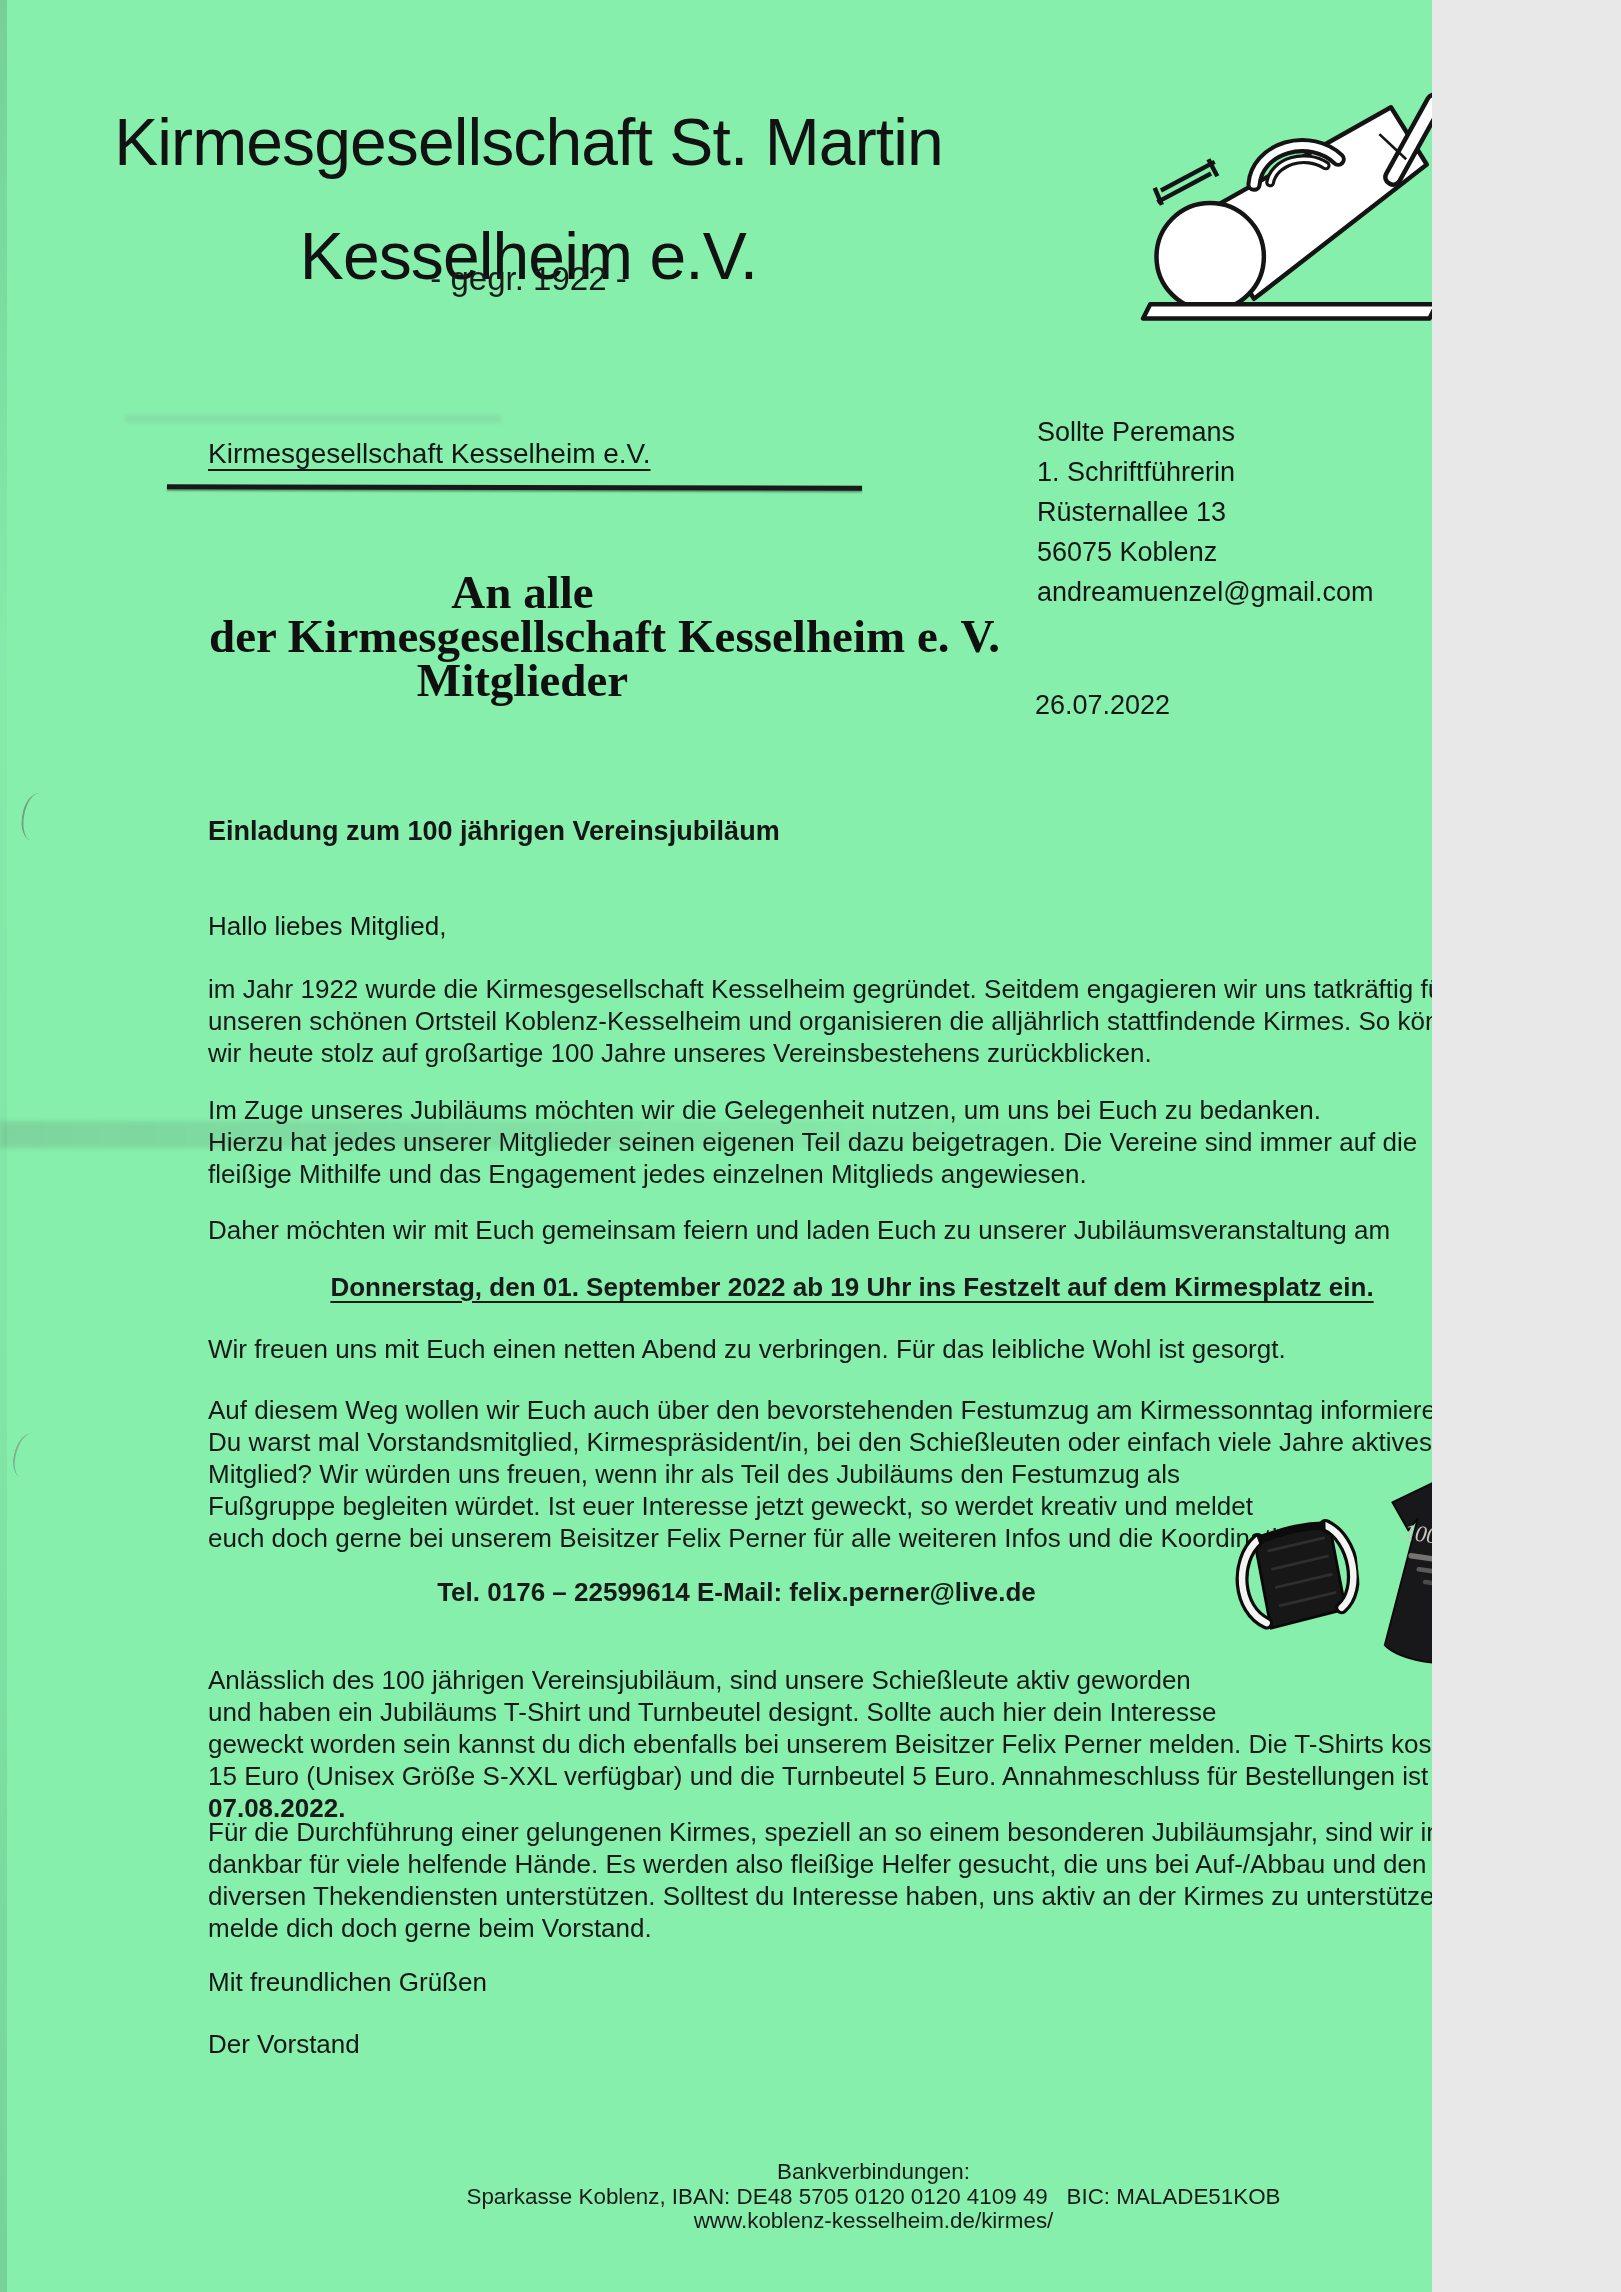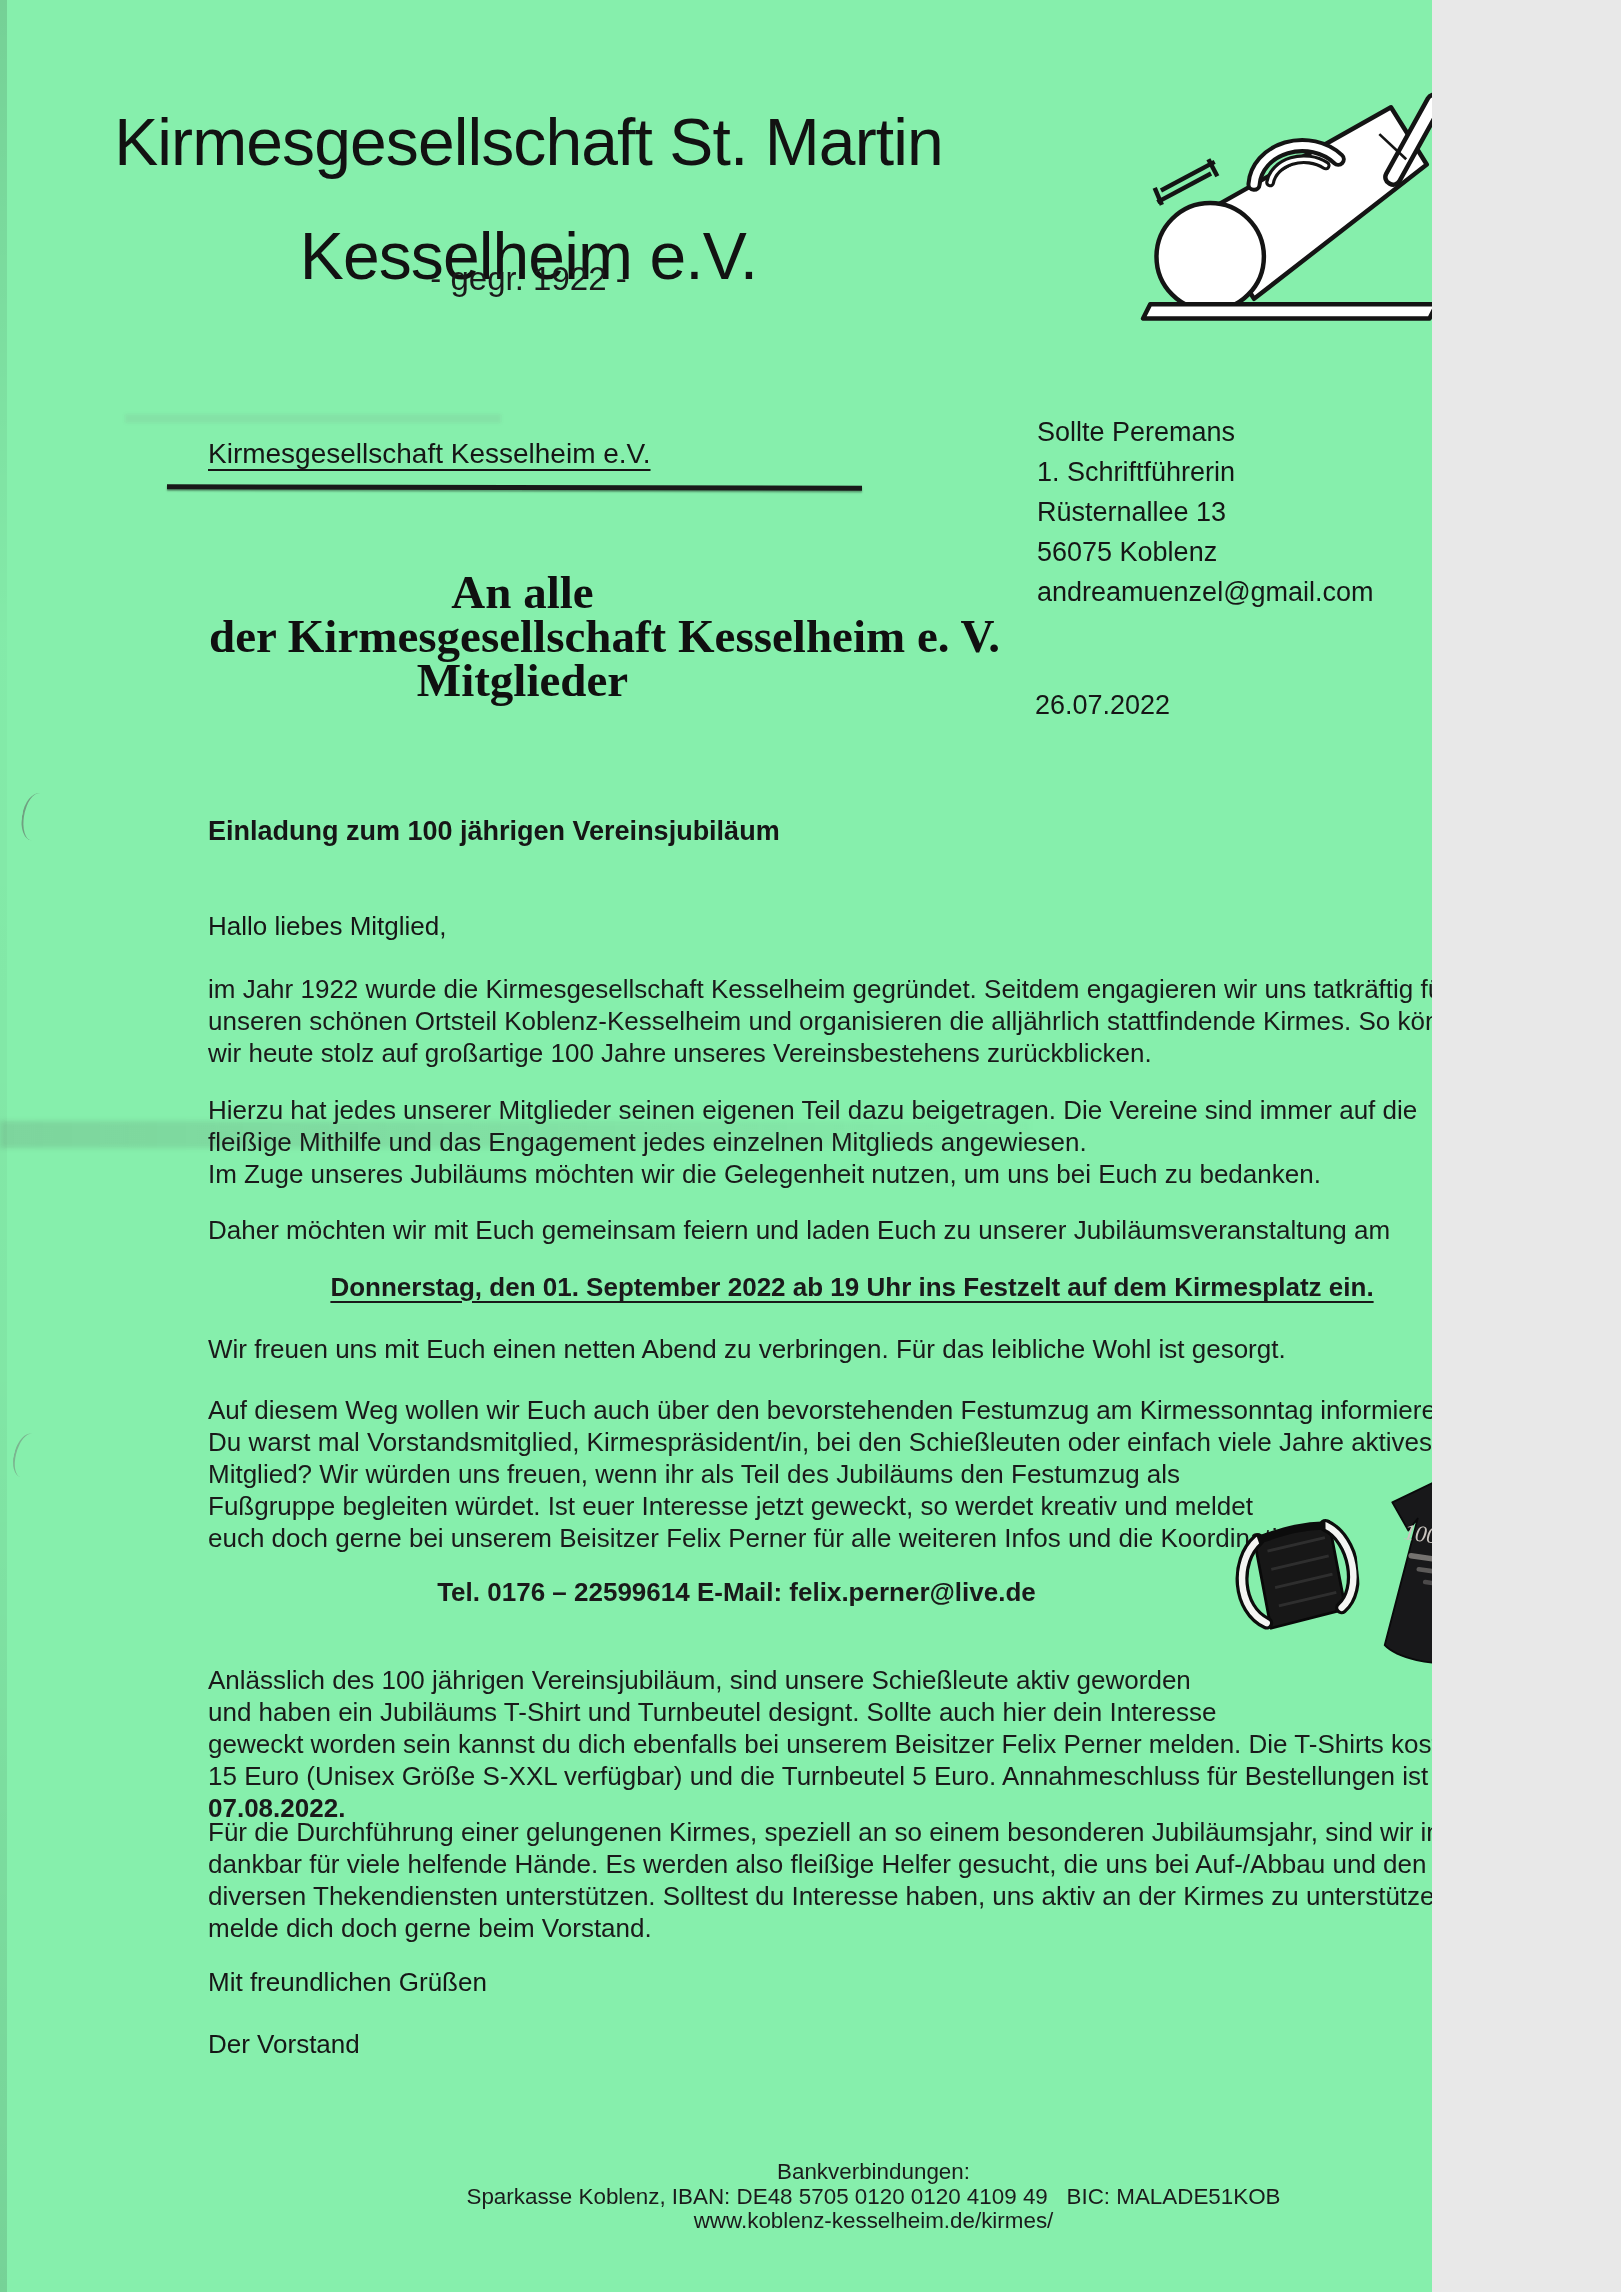--- a/index.html
+++ b/index.html
@@ -115,22 +115,22 @@
     <div>Mitglieder</div>
   </div>
 
   <div class="abs date">26.07.2022</div>
 
   <div class="abs subject">Einladung zum 100 jährigen Vereinsjubiläum</div>
   <div class="abs saluting">Hallo liebes Mitglied,</div>
 
   <div class="abs para p1">im Jahr 1922 wurde die Kirmesgesellschaft Kesselheim gegründet. Seitdem engagieren wir uns tatkräftig für unseren schönen Ortsteil Koblenz-Kesselheim und organisieren die alljährlich stattfindende Kirmes. So können wir heute stolz auf großartige 100 Jahre unseres Vereinsbestehens zurückblicken.</div>
   <div class="abs para p2">
+    <div>Im Zuge unseres Jubiläums möchten wir die Gelegenheit nutzen, um uns bei Euch zu bedanken.</div>
     <div>Hierzu hat jedes unserer Mitglieder seinen eigenen Teil dazu beigetragen. Die Vereine sind immer auf die fleißige Mithilfe und das Engagement jedes einzelnen Mitglieds angewiesen.</div>
-    <div>Im Zuge unseres Jubiläums möchten wir die Gelegenheit nutzen, um uns bei Euch zu bedanken.</div>
   </div>
   <div class="abs para p3">Daher möchten wir mit Euch gemeinsam feiern und laden Euch zu unserer Jubiläumsveranstaltung am</div>
   <div class="abs para eventline">Donnerstag, den 01. September 2022 ab 19 Uhr ins Festzelt auf dem Kirmesplatz ein.</div>
   <div class="abs para p4">Wir freuen uns mit Euch einen netten Abend zu verbringen. Für das leibliche Wohl ist gesorgt.</div>
   <div class="abs para p5">
     <span class="img-spacer-top"></span>
     <span class="img-spacer"></span>
     <span>Auf diesem Weg wollen wir Euch auch über den bevorstehenden Festumzug am Kirmessonntag informieren. Du warst mal Vorstandsmitglied, Kirmespräsident/in, bei den Schießleuten oder einfach viele Jahre aktives Mitglied? Wir würden uns freuen, wenn ihr als Teil des Jubiläums den Festumzug als Fußgruppe begleiten würdet. Ist euer Interesse jetzt geweckt, so werdet kreativ und meldet euch doch gerne bei unserem Beisitzer Felix Perner für alle weiteren Infos und die Koordination.</span>
   </div>
   <div class="abs para telline">Tel. 0176 – 22599614 E-Mail: felix.perner@live.de</div>

